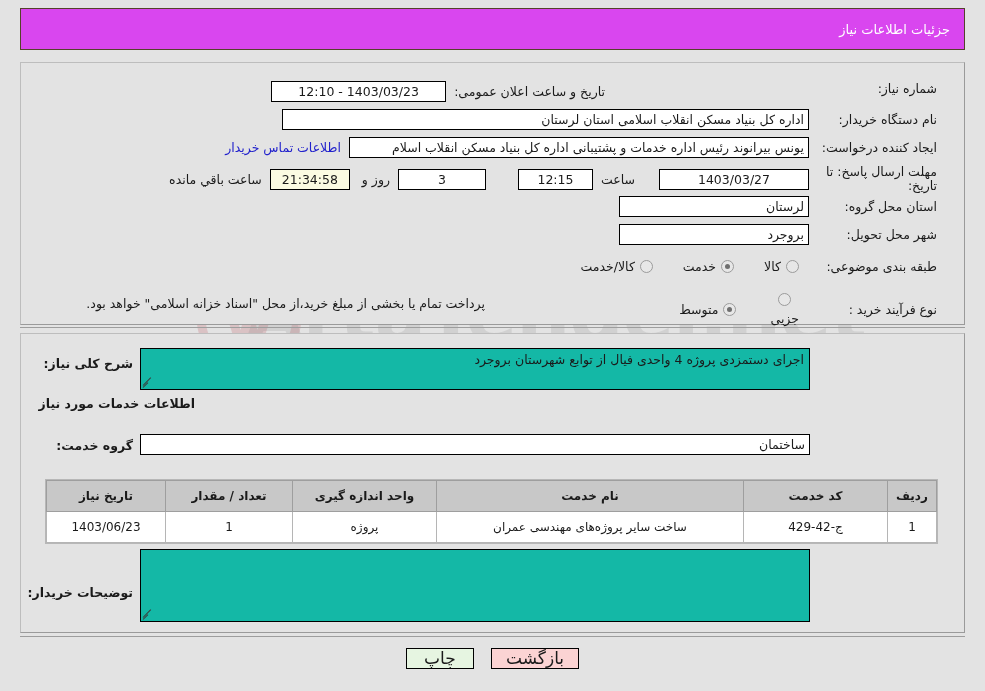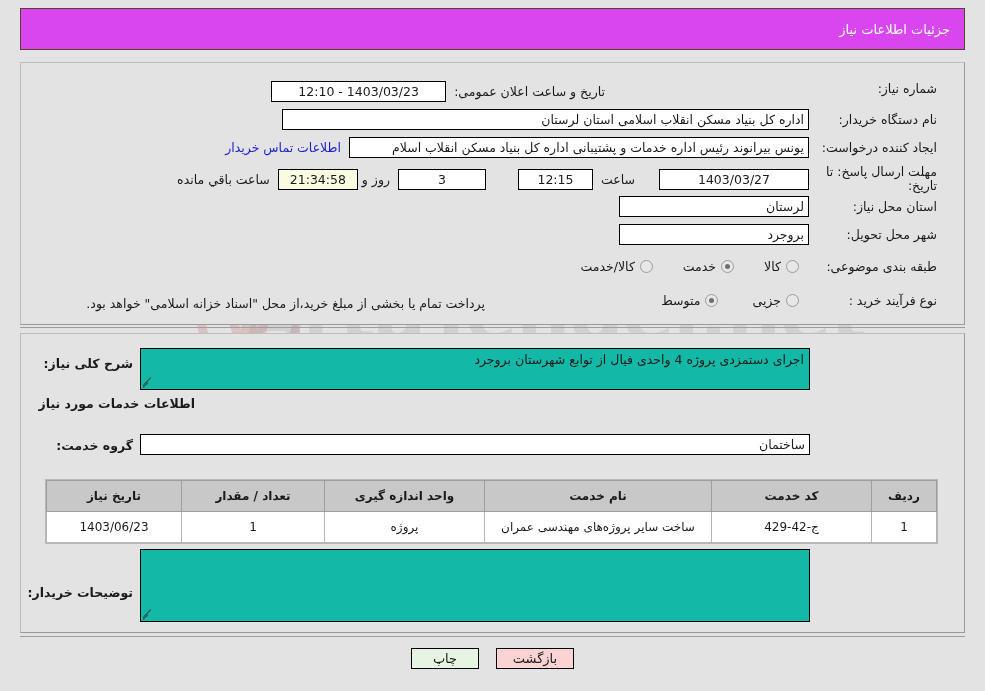--- a/index.html
+++ b/index.html
@@ -200,21 +200,21 @@
     border-collapse: collapse;
     width: 100%;
     font-size: 12px;
   }
   table.grid th {
     background: #c8c8c8;
     border: 1px solid #9e9e9e;
     color: #1a1a1a;
     font-weight: bold;
     height: 26px;
-    padding: 2px 12px;
+    padding: 2px 4px;
     text-align: center;
     white-space: nowrap;
   }
   table.grid td {
     background: #ffffff;
     border: 1px solid #b5b5b5;
     color: #1a1a1a;
     height: 26px;
     padding: 2px 4px;
     text-align: center;
@@ -228,21 +228,21 @@
     right: 0;
     top: 648px;
     display: flex;
     justify-content: center;
     gap: 17px;
     z-index: 14;
   }
   .btn {
     border: 1px solid #000000;
     box-sizing: border-box;
-    font-size: 13px;
+    font-size: 17px;
     color: #1a1a1a;
     padding: 0 14px;
     height: 21px;
     line-height: 19px;
     cursor: pointer;
     font-family: "DejaVu Sans", "Liberation Sans", sans-serif;
   }
   .btn-print  { background: #e6f5e1; min-width: 68px; }
   .btn-back   { background: #fbd3d3; min-width: 78px; }
 
@@ -300,26 +300,26 @@
     <a class="link" style="margin-right:8px;">اطلاعات تماس خریدار</a>
   </div>
 
   <div class="field-row" style="top:165px; right:48px;">
     <span class="lbl" style="width:120px; white-space:normal; line-height:14px;">مهلت ارسال پاسخ: تا تاریخ:</span>
     <span class="ro center" style="width:150px; margin-right:8px;margin-left:16px;">1403/03/27</span>
     <span class="lbl" style="margin-right:8px;">ساعت</span>
     <span class="ro center" style="width:75px; margin-right:8px;">12:15</span>
     <span class="ro center" style="width:88px; margin-right:32px;">3</span>
     <span class="lbl" style="margin-right:8px;">روز و</span>
-    <span class="ro center yellow" style="width:80px; margin-right:4px;">21:34:58</span>
+    <span class="ro center yellow" style="width:80px; margin-right:12px;">21:34:58</span>
     <span class="lbl" style="margin-right:8px;">ساعت باقي مانده</span>
   </div>
 
   <div class="field-row" style="top:196px; right:48px;">
-    <span class="lbl" style="width:120px;">استان محل نیاز:</span>
+    <span class="lbl" style="width:120px;">استان محل گروه:</span>
     <span class="ro right" style="width:190px; margin-right:8px;">لرستان</span>
   </div>
 
   <div class="field-row" style="top:224px; right:48px;">
     <span class="lbl" style="width:120px;">شهر محل تحویل:</span>
     <span class="ro right" style="width:190px; margin-right:8px;">بروجرد</span>
   </div>
 
   <div class="field-row" style="top:259px; right:48px;">
     <span class="lbl" style="width:120px;">طبقه بندی موضوعی:</span>
@@ -332,21 +332,21 @@
       <span class="rtext">خدمت</span>
     </span>
     <span class="radio-group" style="margin-right:30px;">
       <span class="radio"></span>
       <span class="rtext">کالا/خدمت</span>
     </span>
   </div>
 
   <div class="field-row" style="top:293px; right:48px;">
     <span class="lbl" style="width:120px;">نوع فرآیند خرید :</span>
-    <span class="radio-group" style="margin-right:18px;">
+    <span class="radio-group" style="margin-right:18px;flex-direction:column;">
       <span class="radio"></span>
       <span class="rtext">جزیی</span>
     </span>
     <span class="radio-group" style="margin-right:34px;">
       <span class="radio on"></span>
       <span class="rtext">متوسط</span>
     </span>
   </div>
   <div class="note-text" style="top:296px; right:500px;">پرداخت تمام یا بخشی از مبلغ خرید،از محل "اسناد خزانه اسلامی" خواهد بود.</div>
 

